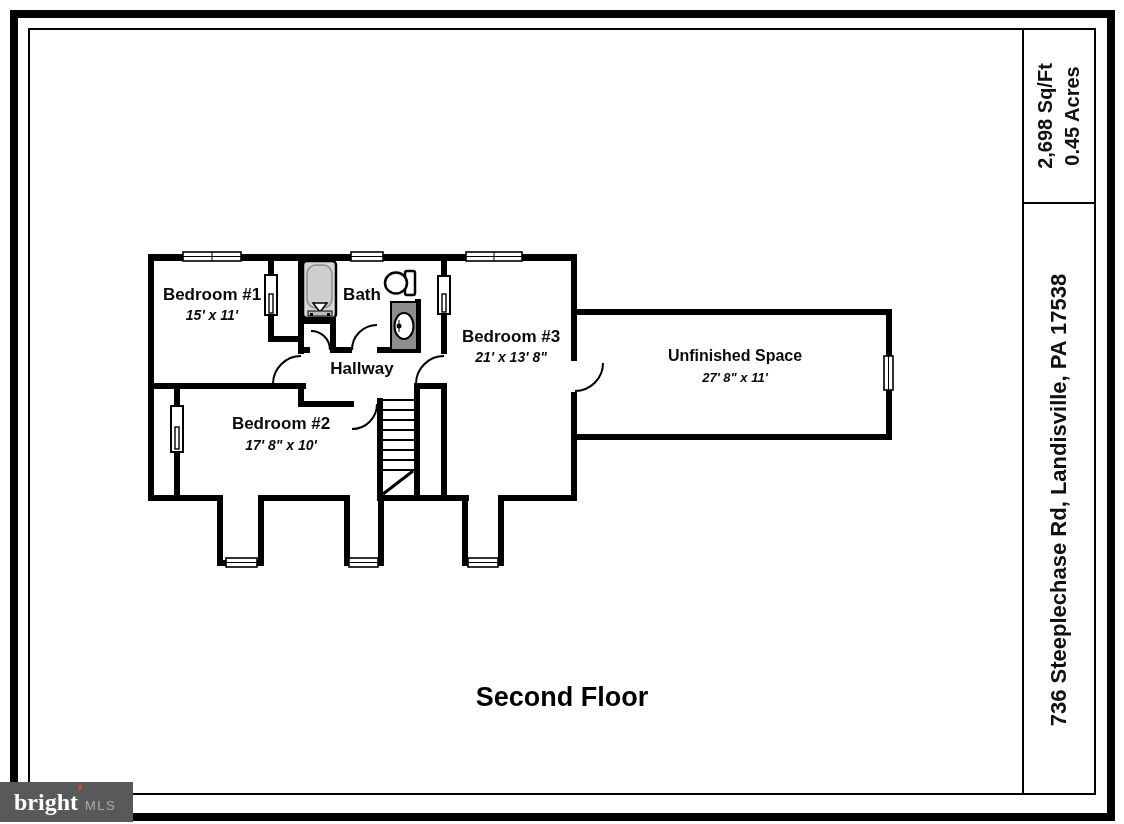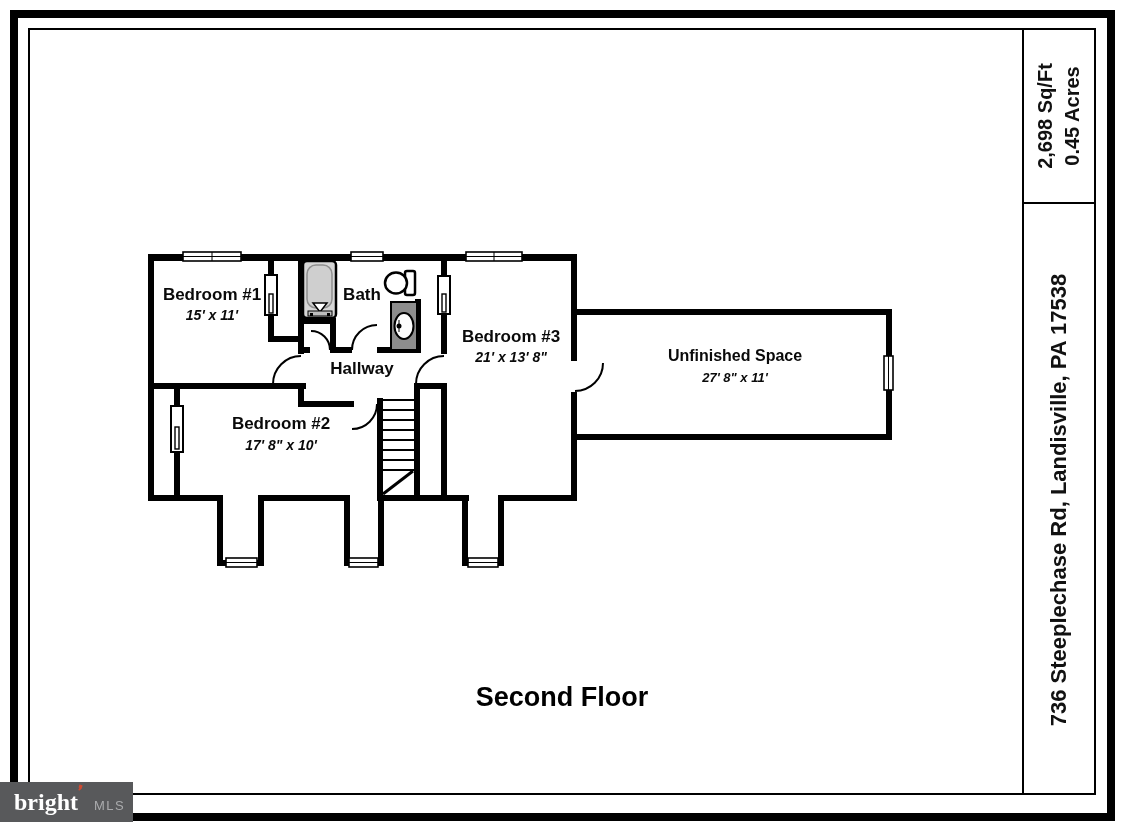--- a/index.html
+++ b/index.html
@@ -28,21 +28,21 @@
   .rdims{font:italic bold 14px "Liberation Sans",sans-serif;fill:#0a0a0a;text-anchor:middle;}
   .uname{font:bold 16px "Liberation Sans",sans-serif;fill:#0a0a0a;text-anchor:middle;}
   .udims{font:italic bold 13px "Liberation Sans",sans-serif;fill:#0a0a0a;text-anchor:middle;}
   .title{font:bold 27px "Liberation Sans",sans-serif;fill:#000;text-anchor:middle;}
   #logo{position:absolute;left:0px;top:782px;width:133px;height:40px;background:#58595b;
         z-index:5;display:flex;align-items:center;padding-left:14px;box-sizing:border-box;}
   #logo .brand{color:#fff;font-family:"Liberation Serif",serif;font-size:24px;font-weight:bold;
                position:relative;line-height:1;text-align:right;}
   #logo .accent{position:absolute;right:-4px;top:-7px;color:#cf4b32;font-size:15px;
                 font-family:"Liberation Sans",sans-serif;transform:rotate(18deg);}
-  #logo .mls{color:#aaabad;font-size:13px;letter-spacing:1.5px;margin-left:16px;
+  #logo .mls{color:#aaabad;font-size:13px;letter-spacing:1.5px;margin-left:7px;
              font-family:"Liberation Sans",sans-serif;margin-top:6px;}
 </style>
 </head>
 <body>
 
 <div id="stage">
 
   <div class="outer-border"></div>
   <div class="inner-border"></div>
   <div class="sidebar-vline"></div>

